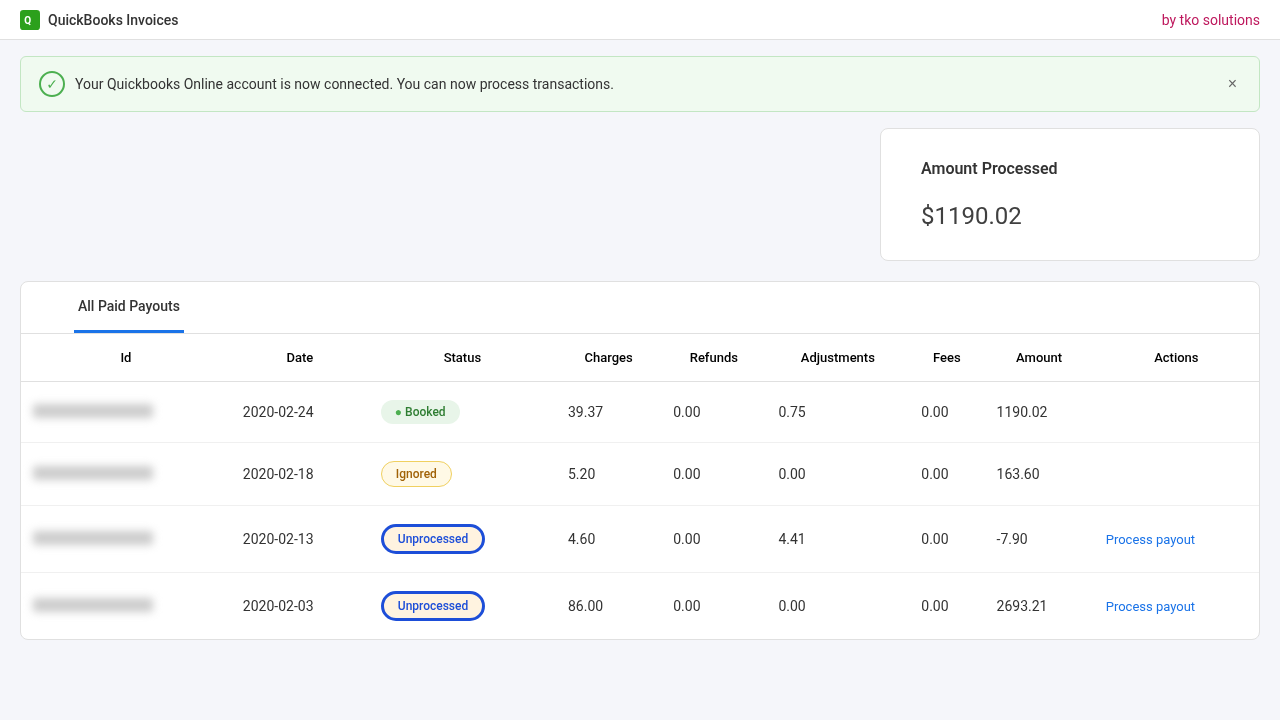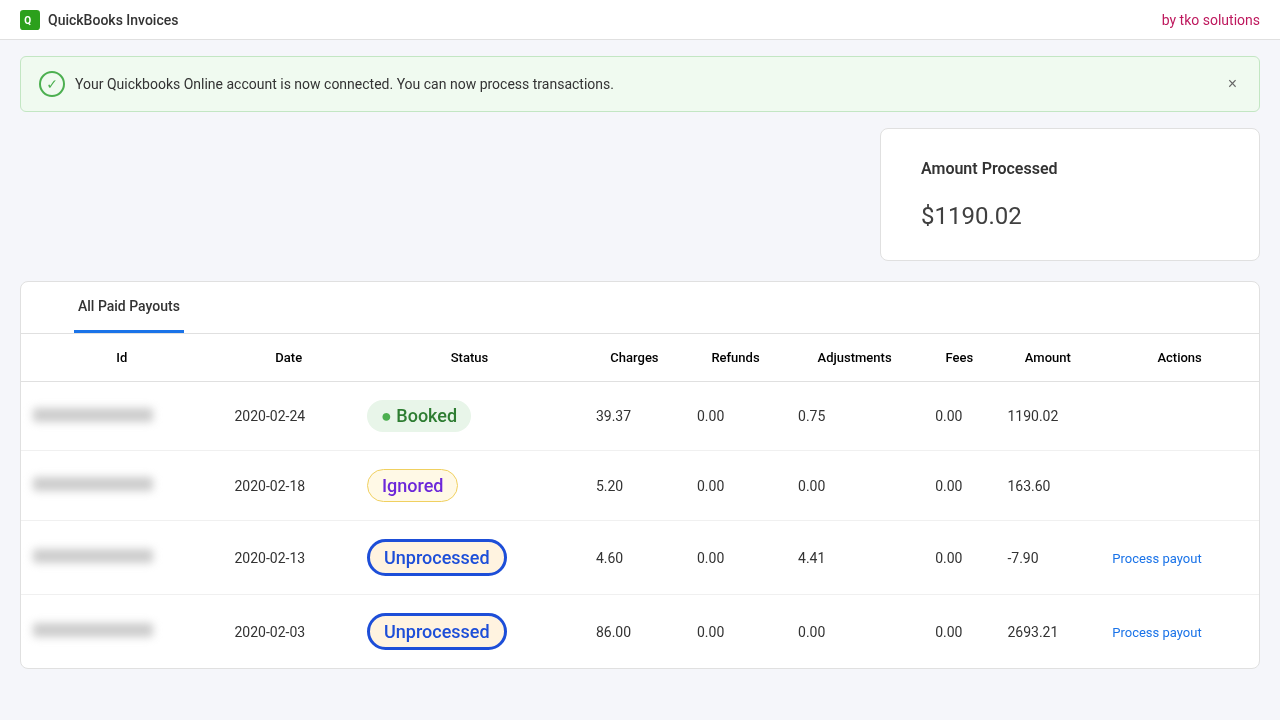--- a/index.html
+++ b/index.html
@@ -169,34 +169,34 @@
       border-radius: 3px;
       display: inline-block;
       width: 120px;
     }
 
     
     .badge {
       display: inline-block;
       padding: 5px 14px;
       border-radius: 20px;
-      font-size: 18px;
+      font-size: 12px;
       font-weight: 500;
     }
     .badge-booked {
       background: #e8f5e9;
       color: #2e7d32;
     }
     .badge-booked::before {
       content: '● ';
       color: #4caf50;
     }
     .badge-ignored {
       background: #fff9e6;
-      color: #6d28d9;
+      color: #a16207;
       border: 1px solid #f0d060;
     }
     .badge-unprocessed {
       background: #fff3e0;
       color: #1d4ed8;
       border: 3px solid #1d4ed8;
     }
 
     
     .process-link {

